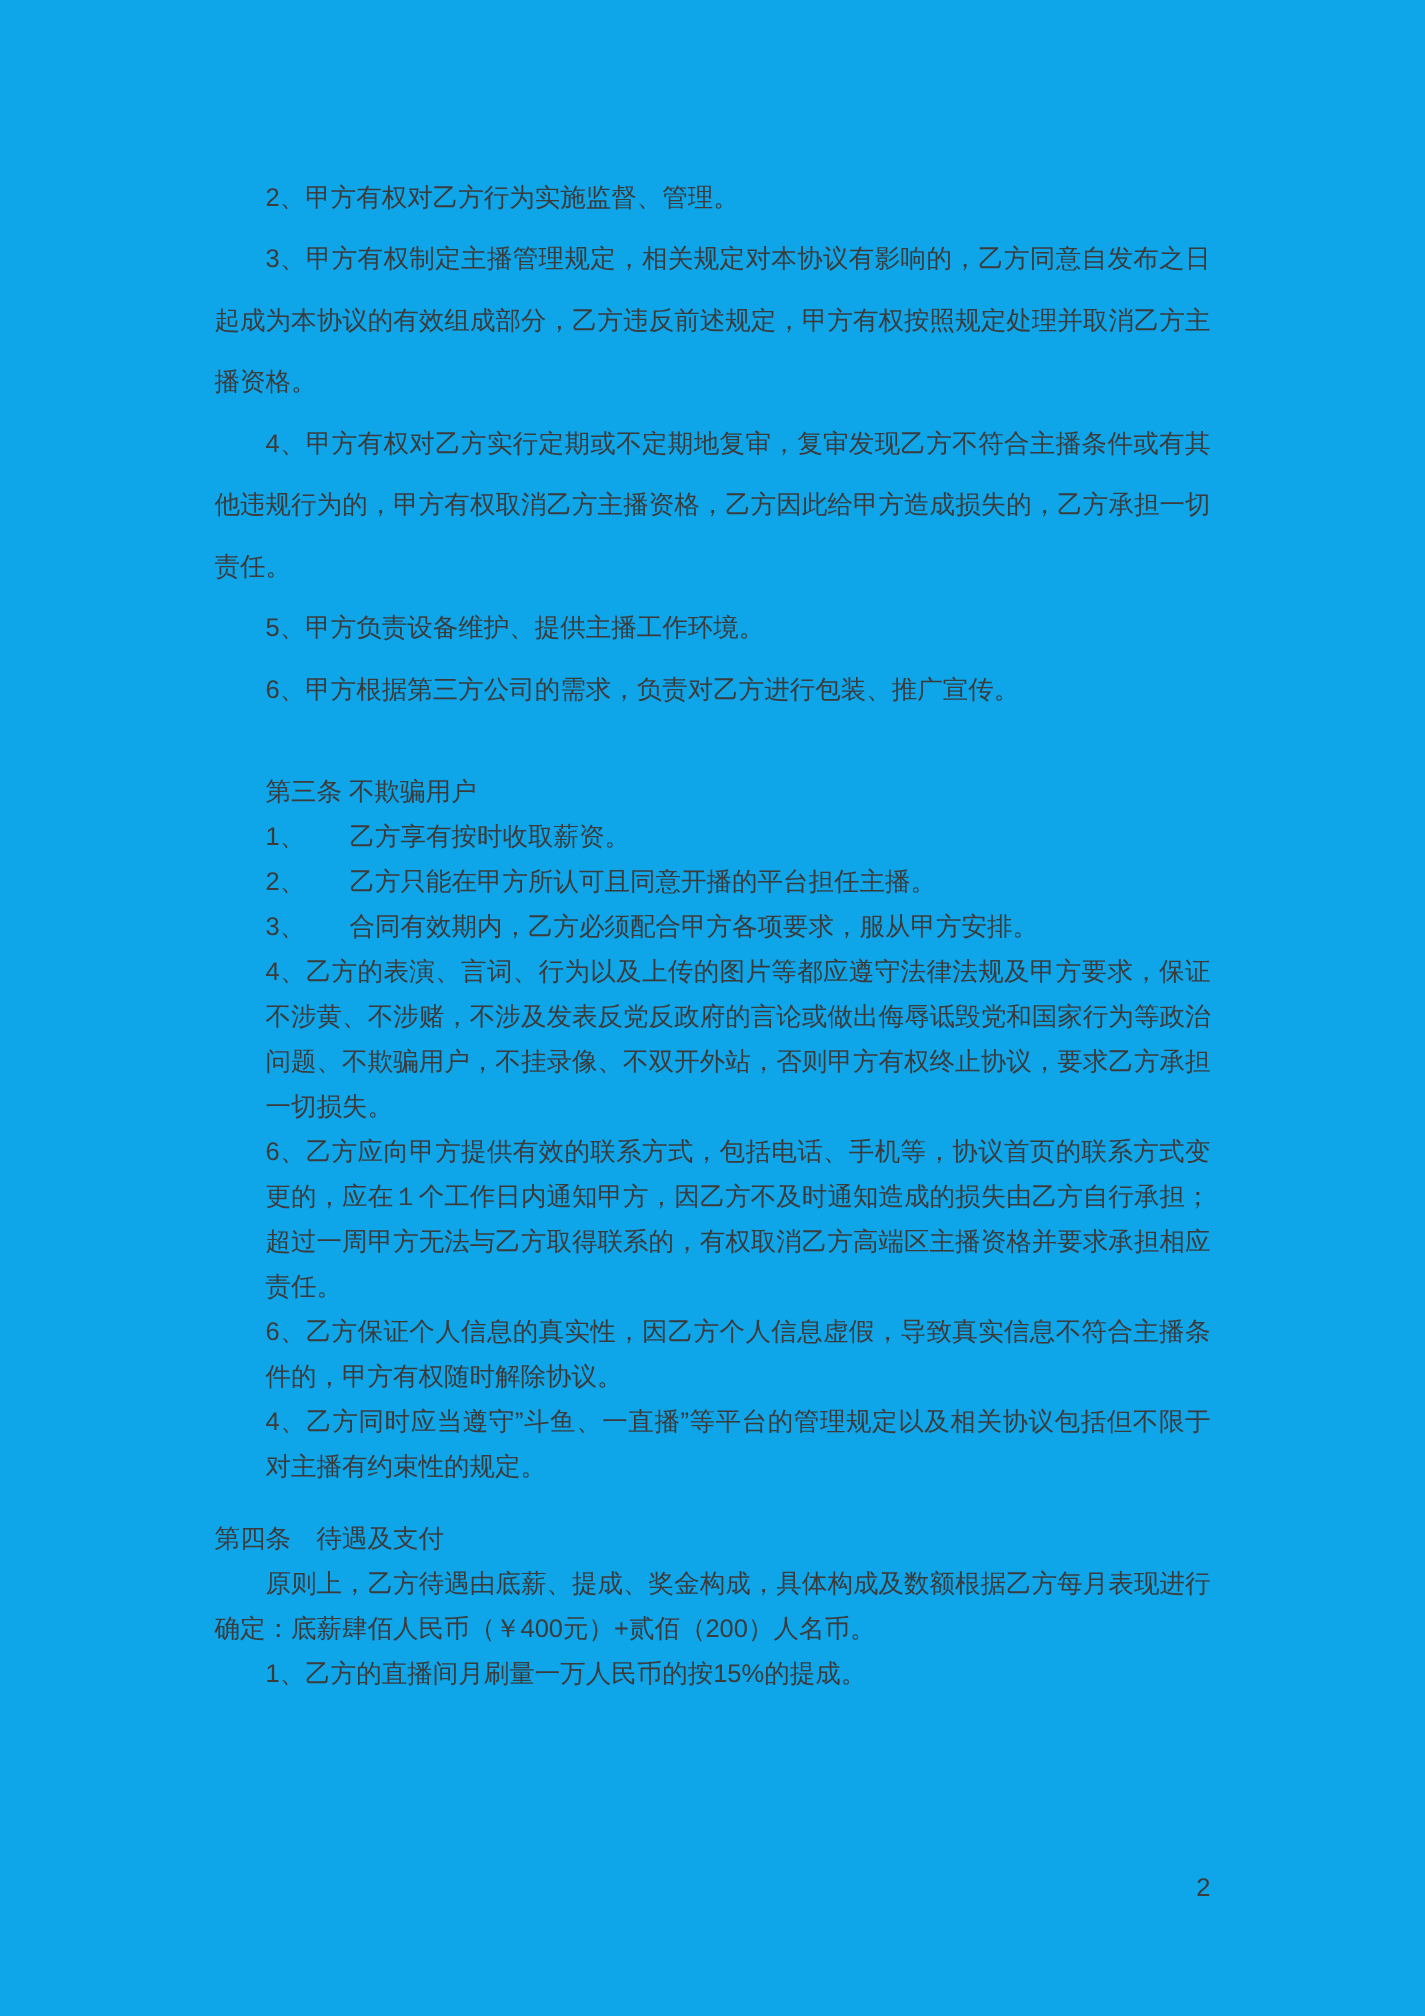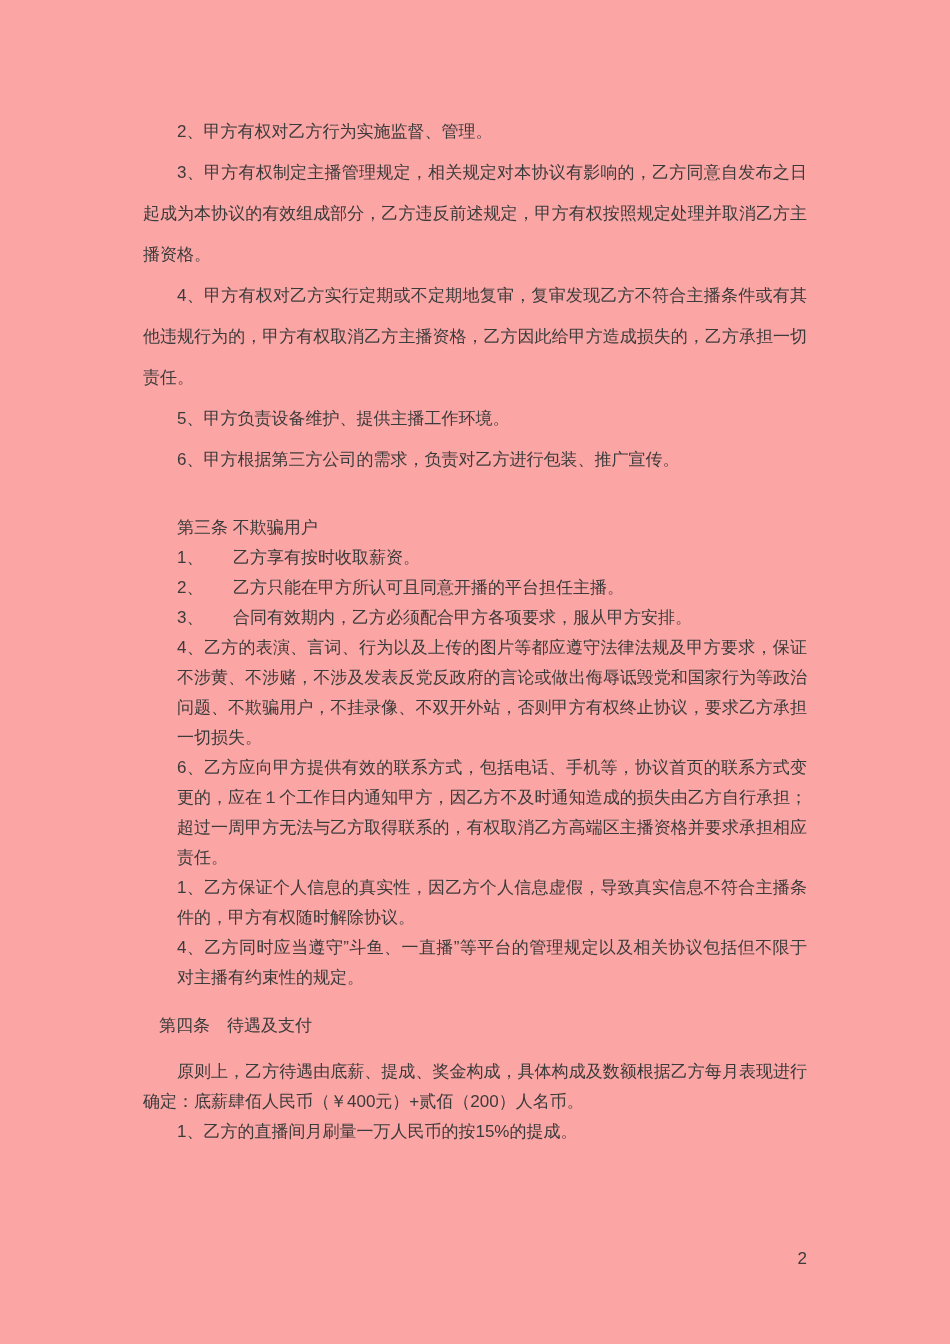--- a/index.html
+++ b/index.html
@@ -4,21 +4,21 @@
 <style>
   html, body {
     margin: 0;
     padding: 0;
     background: #ffffff;
   }
   .page {
     position: relative;
     width: 950px;
     height: 1344px;
-    background: #fca5a5;
+    background: #0ea5e9;
     color: #3b3b3b;
     font-family: "Liberation Sans", "DejaVu Sans", sans-serif;
     font-size: 17px;
     overflow: hidden;
   }
   .content {
     padding: 111px 143px 0 143px;
   }
   
   .sec2 p {
@@ -47,21 +47,21 @@
     margin: 0 0 0 34px;
     text-align: justify;
     text-justify: inter-character;
   }
   
   .sec4 {
     margin-top: 18px;
     line-height: 30px;
   }
   .sec4 .heading {
-    margin: 16px;
+    margin: 0;
   }
   .sec4 .intro {
     margin: 0;
     text-indent: 34px;
     text-align: justify;
     text-justify: inter-character;
   }
   .sec4 .item {
     margin: 0 0 0 34px;
   }
@@ -97,21 +97,21 @@
       </p>
       <p class="li-tab">
         <span class="li-num">2、</span><span>乙方只能在甲方所认可且同意开播的平台担任主播。</span>
       </p>
       <p class="li-tab">
         <span class="li-num">3、</span><span>合同有效期内，乙方必须配合甲方各项要求，服从甲方安排。</span>
       </p>
 
       <p class="block">4、乙方的表演、言词、行为以及上传的图片等都应遵守法律法规及甲方要求，保证不涉黄、不涉赌，不涉及发表反党反政府的言论或做出侮辱诋毁党和国家行为等政治问题、不欺骗用户，不挂录像、不双开外站，否则甲方有权终止协议，要求乙方承担一切损失。</p>
       <p class="block">6、乙方应向甲方提供有效的联系方式，包括电话、手机等，协议首页的联系方式变更的，应在１个工作日内通知甲方，因乙方不及时通知造成的损失由乙方自行承担；超过一周甲方无法与乙方取得联系的，有权取消乙方高端区主播资格并要求承担相应责任。</p>
-      <p class="block">1、乙方保证个人信息的真实性，因乙方个人信息虚假，导致真实信息不符合主播条件的，甲方有权随时解除协议。</p>
+      <p class="block">6、乙方保证个人信息的真实性，因乙方个人信息虚假，导致真实信息不符合主播条件的，甲方有权随时解除协议。</p>
       <p class="block">4、乙方同时应当遵守”斗鱼、一直播”等平台的管理规定以及相关协议包括但不限于对主播有约束性的规定。</p>
     </div>
 
     <div class="sec4">
       <p class="heading">第四条　待遇及支付</p>
       <p class="intro">原则上，乙方待遇由底薪、提成、奖金构成，具体构成及数额根据乙方每月表现进行确定：底薪肆佰人民币（￥400元）+贰佰（200）人名币。</p>
       <p class="item">1、乙方的直播间月刷量一万人民币的按15%的提成。</p>
     </div>
 
   </div>

